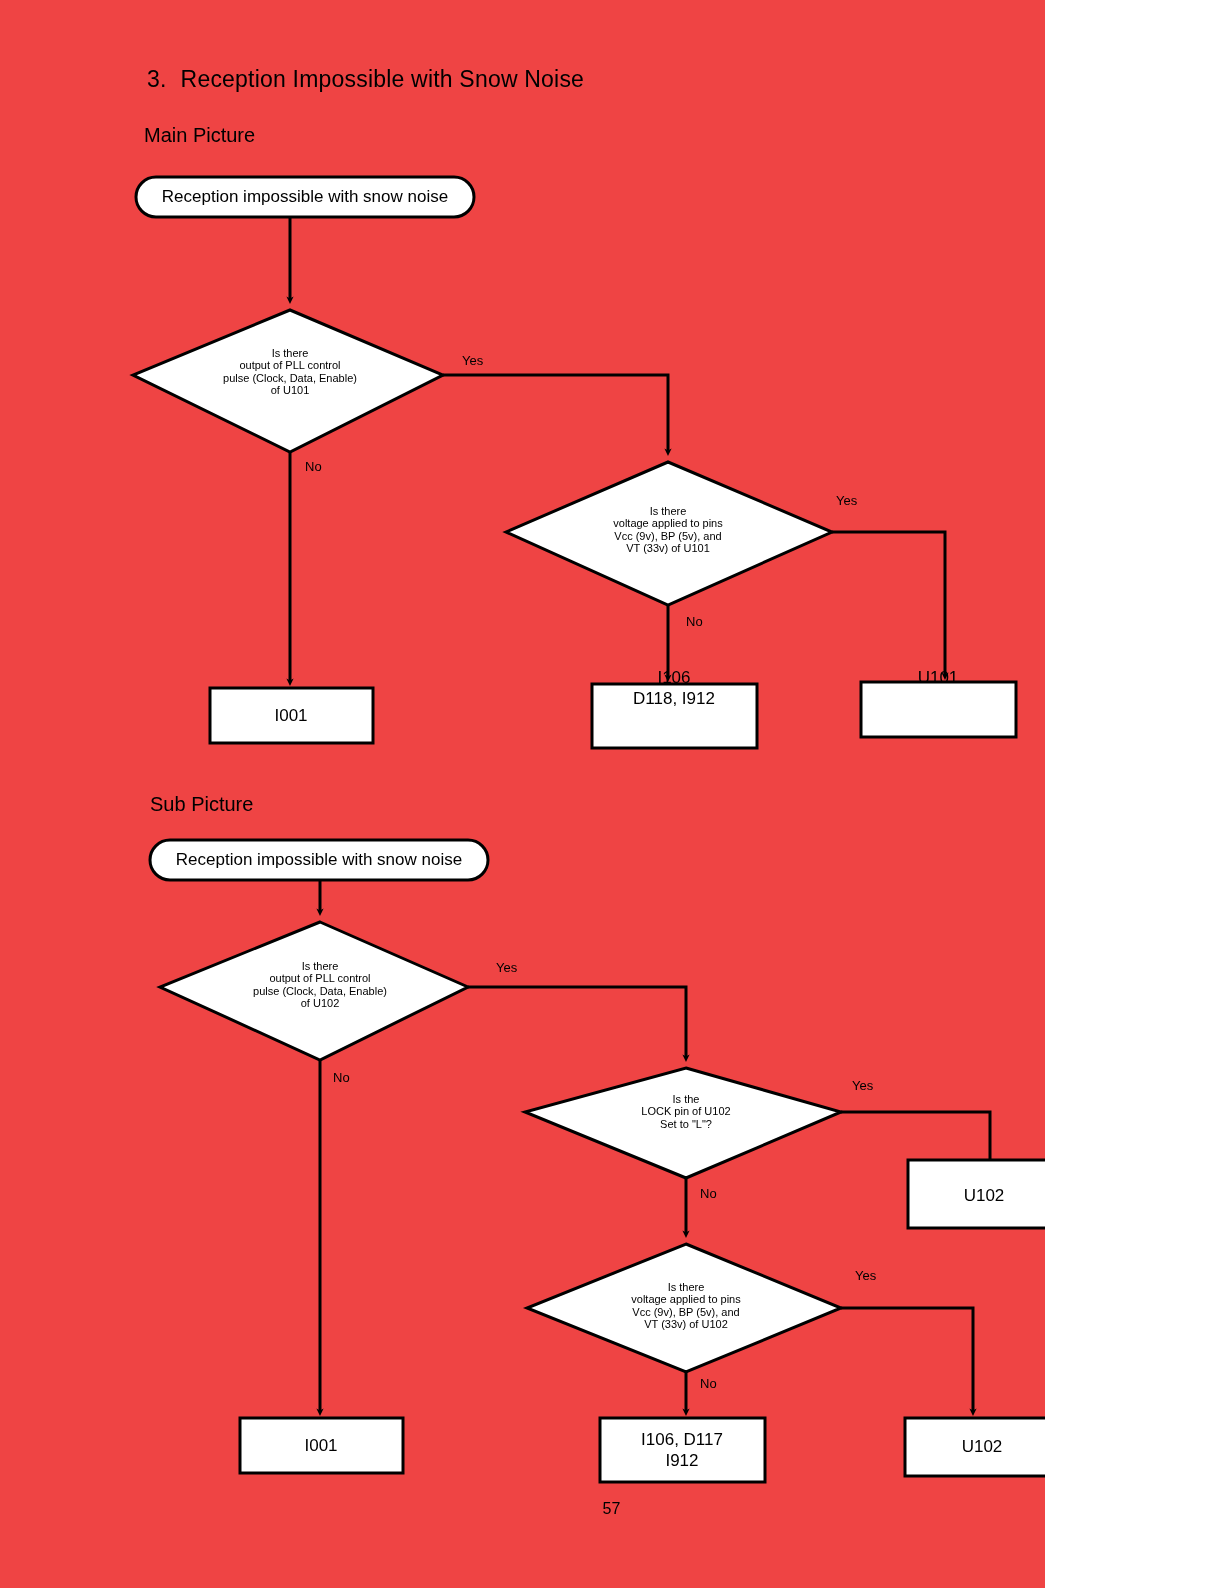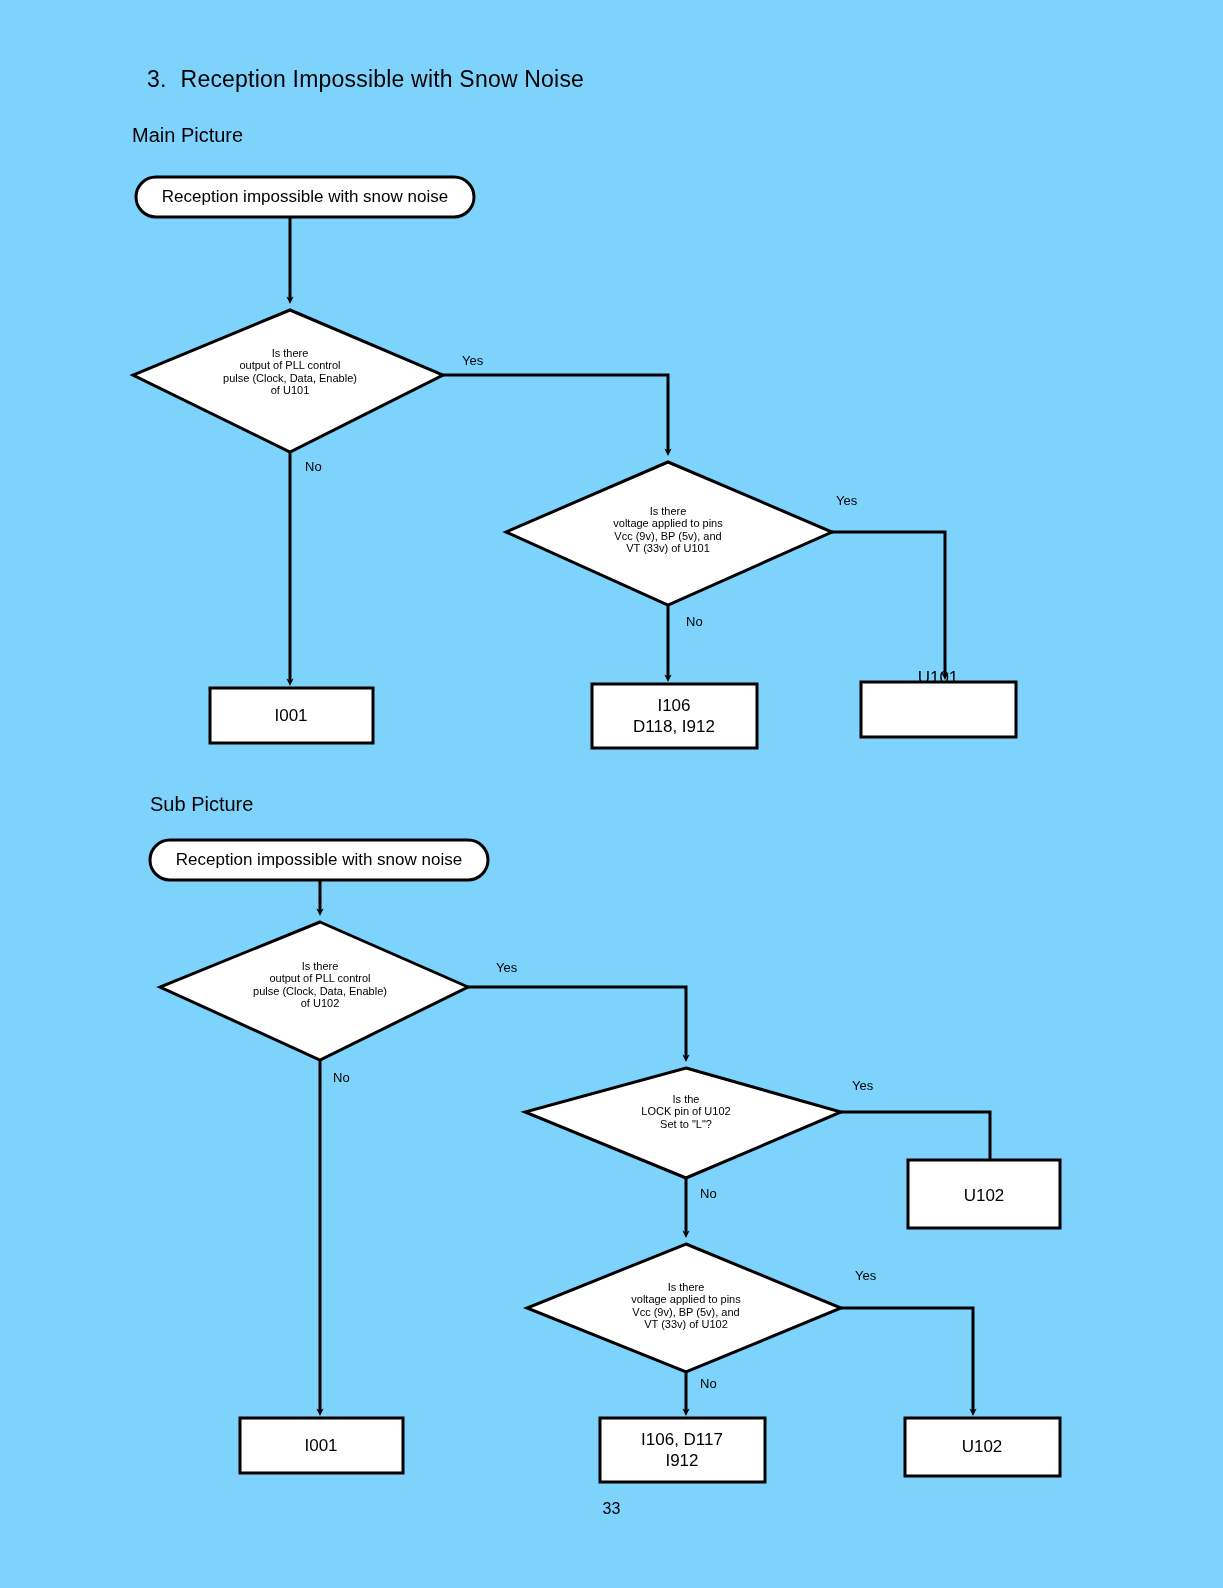--- a/index.html
+++ b/index.html
@@ -6,23 +6,23 @@
     margin: 0;
     padding: 0;
     background: #ffffff;
   }
   body {
     font-family: "Liberation Sans", sans-serif;
     color: #000000;
   }
   #page {
     position: relative;
-    width: 1223px;
+    width: 1045px;
     height: 1588px;
-    background: #7dd3fc;
+    background: #ef4444;
     overflow: hidden;
   }
   #flow-svg {
     position: absolute;
     left: 0;
     top: 0;
     width: 1223px;
     height: 1588px;
   }
   .abs { position: absolute; }
@@ -33,21 +33,21 @@
     font-size: 23px;
     letter-spacing: 0.2px;
     white-space: nowrap;
   }
   .section-number-title .num { margin-right: 14px; }
 
   .subhead {
     font-size: 20px;
     white-space: nowrap;
   }
-  #main-picture-label { left: 132px; top: 124px; }
+  #main-picture-label { left: 144px; top: 124px; }
   #sub-picture-label  { left: 150px; top: 793px; }
 
   .terminator-text {
     font-size: 17px;
     white-space: nowrap;
     text-align: center;
   }
   .diamond-text {
     font-size: 11px;
     line-height: 1.12;
@@ -166,21 +166,21 @@
     <div>VT (33v) of U101</div>
   </div>
 
   <div class="abs edge-label" style="left:836px; top:493px;">Yes</div>
   <div class="abs edge-label" style="left:686px; top:614px;">No</div>
 
   <div class="abs box-text t-center" style="left:291px; top:716px;">
     <div>I001</div>
   </div>
 
-  <div class="abs box-text t-center" style="left:674px; top:716px;">
+  <div class="abs box-text t-center" style="left:674px; top:688px;">
     <div>I106</div>
     <div>D118, I912</div>
   </div>
 
   <div class="abs box-text t-center" style="left:938px; top:678px;">
     <div>U101</div>
   </div>
 
   <div class="abs terminator-text t-center" style="left:319px; top:860px;">Reception impossible with snow noise</div>
 
@@ -223,15 +223,15 @@
 
   <div class="abs box-text t-center" style="left:682px; top:1450px;">
     <div>I106, D117</div>
     <div>I912</div>
   </div>
 
   <div class="abs box-text t-center" style="left:982px; top:1447px;">
     <div>U102</div>
   </div>
 
-  <div class="abs page-number">33</div>
+  <div class="abs page-number">57</div>
 
 </div>
 
 </body></html>

